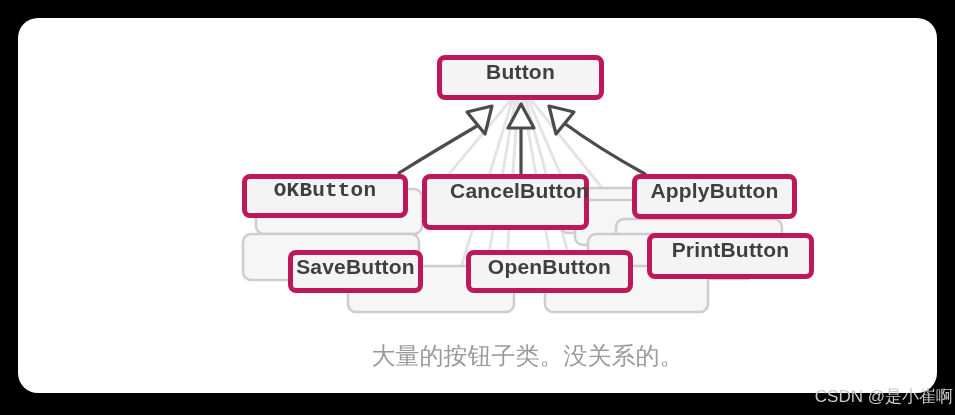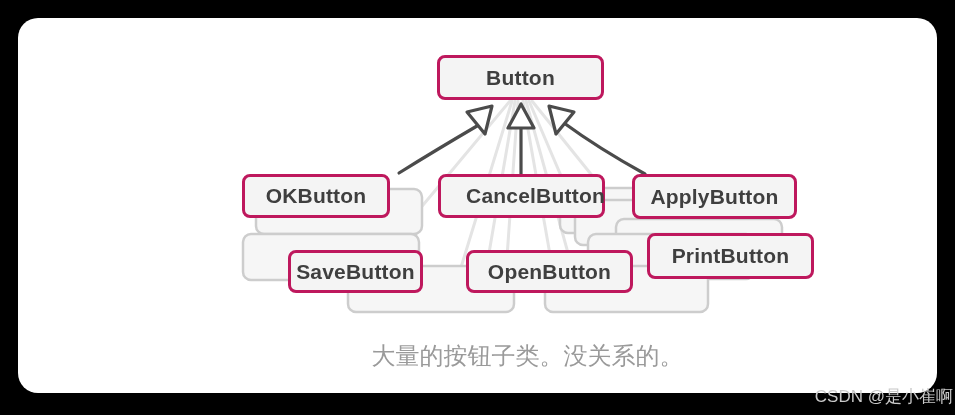--- a/index.html
+++ b/index.html
@@ -16,30 +16,30 @@
     background: #ffffff; border-radius: 20px;
   }
   svg.diagram-layer {
     position: absolute; left: 0; top: 0;
     width: 955px; height: 415px;
     pointer-events: none;
   }
   .node {
     position: absolute; box-sizing: border-box;
     background: #f4f4f4;
-    border: 3px solid #be185d;
+    border: 5px solid #be185d;
     border-radius: 8px;
-    display: flex; align-items: center; justify-content: center;
+    display: flex; align-items: flex-start; justify-content: center;
     font-weight: bold; font-size: 21px; color: #3f3f3f;
     letter-spacing: 0.2px;
     z-index: 5;
   }
   .node-button  { left: 437px; top: 55px;  width: 167px; height: 45px; }
-  .node-ok      { left: 242px; top: 174px; width: 148px; height: 44px; }
-  .node-cancel  { left: 438px; top: 174px; width: 167px; height: 44px; padding-left: 28px; }
+  .node-ok      { left: 242px; top: 174px; width: 166px; height: 44px; font-family: Liberation Mono, monospace; }
+  .node-cancel  { left: 422px; top: 174px; width: 167px; height: 56px; padding-left: 28px; }
   .node-apply   { left: 632px; top: 174px; width: 165px; height: 45px; }
   .node-print   { left: 647px; top: 233px; width: 167px; height: 46px; }
   .node-save    { left: 288px; top: 250px; width: 135px; height: 43px; }
   .node-open    { left: 466px; top: 250px; width: 167px; height: 43px; }
   .caption {
     position: absolute; left: 100px; top: 340px; width: 855px;
     text-align: center;
     font-size: 24px; color: #9a9a9a;
     z-index: 6;
   }

